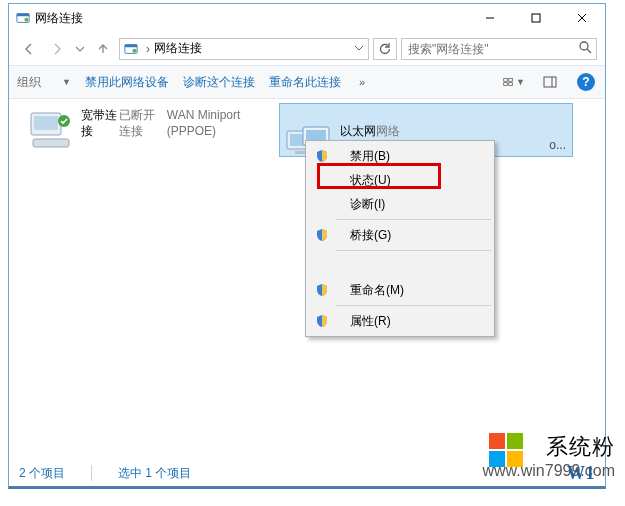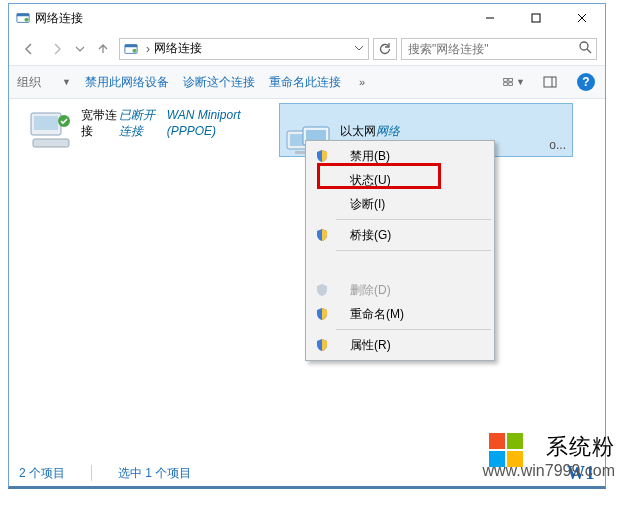--- a/index.html
+++ b/index.html
@@ -189,21 +189,21 @@
     margin-right: 6px;
   }
   .conn-item .labels {
     display: flex;
     flex-direction: row;
     font-size: 12px;
     line-height: 16px;
   }
   .conn-item .line1 { color: #000; }
   .conn-item .line2,
-  .conn-item .line3 { color: #0369a1; font-style: italic; }
+  .conn-item .line3 { color: #737373; }
 
   
   .broadband {
     left: 18px;
     top: 8px;
     width: 240px;
   }
   
   .ethernet {
     left: 270px;
@@ -501,28 +501,20 @@
             <path d="M7 1 L12 3 V7 C12 10 9.5 12.5 7 13 C4.5 12.5 2 10 2 7 V3 Z" fill="#3b7dd8"></path>
             <path d="M7 1 L12 3 V7 C12 10 9.5 12.5 7 13 Z" fill="#f6c445"></path>
           </svg>
       </span>
       <span>桥接(G)</span>
     </div>
     <div class="ctx-sep"></div>
     <div class="ctx-item">
       <span class="mi-icon"></span>
     </div>
-    <div class="ctx-item disabled">
-      <span class="mi-icon" style="opacity:.5">
-        <svg class="svg14" viewBox="0 0 14 14">
-            <path d="M7 1 L12 3 V7 C12 10 9.5 12.5 7 13 C4.5 12.5 2 10 2 7 V3 Z" fill="#9aaec8"></path>
-          </svg>
-      </span>
-      <span>删除(D)</span>
-    </div>
     <div class="ctx-item">
       <span class="mi-icon">
         <svg class="svg14" viewBox="0 0 14 14">
             <path d="M7 1 L12 3 V7 C12 10 9.5 12.5 7 13 C4.5 12.5 2 10 2 7 V3 Z" fill="#3b7dd8"></path>
             <path d="M7 1 L12 3 V7 C12 10 9.5 12.5 7 13 Z" fill="#f6c445"></path>
           </svg>
       </span>
       <span>重命名(M)</span>
     </div>
     <div class="ctx-sep"></div>

